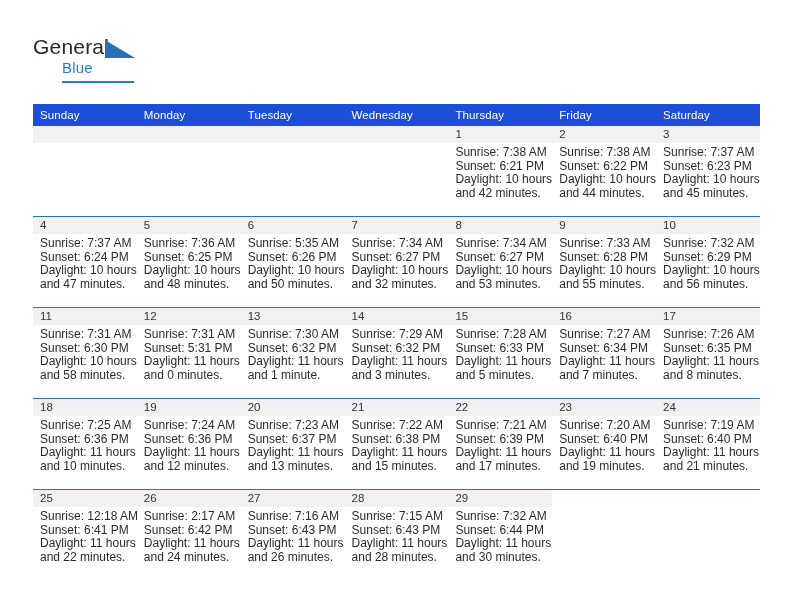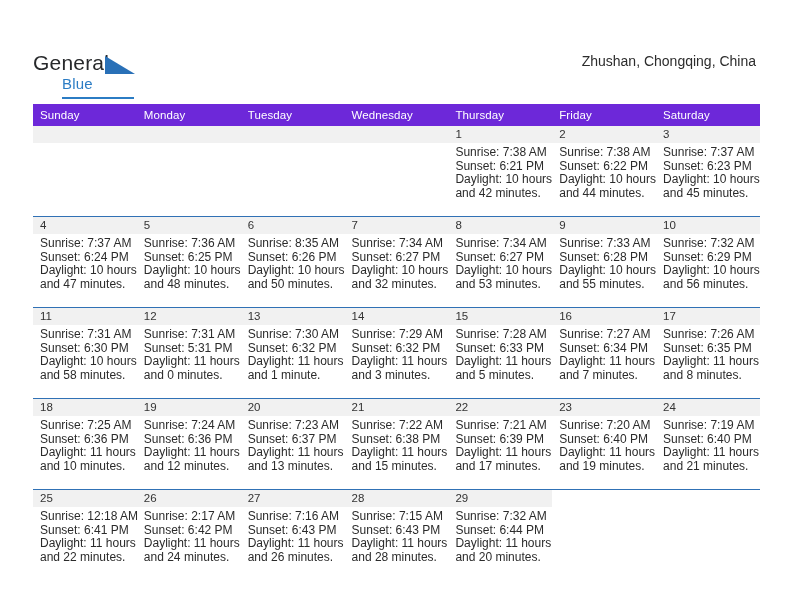--- a/index.html
+++ b/index.html
@@ -23,21 +23,20 @@
     box-sizing: border-box;
   }
 
   
   .top-bar {
     position: absolute;
     left: 0;
     top: 0;
     width: 792px;
     height: 124px;
-    margin-top: 16px;
   }
 
   .logo {
     position: absolute;
     left: 33px;
     top: 36px;
     width: 120px;
     height: 48px;
   }
   .logo-general {
@@ -101,21 +100,21 @@
   .calendar {
     position: absolute;
     left: 33px;
     top: 104px;
     width: 727px;
     border-collapse: collapse;
     table-layout: fixed;
   }
 
   .calendar th {
-    background: #6d28d9;
+    background: #1d4ed8;
     color: #ffffff;
     font-size: 11.5px;
     font-weight: normal;
     text-align: left;
     padding: 5px 0 5px 7px;
     height: 10px;
     letter-spacing: 0.1px;
   }
 
   .week-row > td {
@@ -167,21 +166,20 @@
   <div class="top-bar">
 
     <div class="logo">
       <span class="logo-general">General</span>
       <span class="logo-triangle"></span>
       <span class="logo-blue">Blue</span>
       <span class="logo-underline"></span>
     </div>
 
     <div class="title-block">
-      <div class="cal-subtitle">Zhushan, Chongqing, China</div>
     </div>
 
   </div>
 
   <table class="calendar">
     <thead>
       <tr>
         <th>Sunday</th>
         <th>Monday</th>
         <th>Tuesday</th>
@@ -267,21 +265,21 @@
                 <div>Sunset: 6:25 PM</div>
                 <div>Daylight: 10 hours</div>
                 <div>and 48 minutes.</div>
               </div>
             </div>
           </td>
           <td>
             <div class="cell">
               <div class="date-band">6</div>
               <div class="cell-body">
-                <div>Sunrise: 8:35 AM</div>
+                <div>Sunrise: 5:35 AM</div>
                 <div>Sunset: 6:26 PM</div>
                 <div>Daylight: 10 hours</div>
                 <div>and 50 minutes.</div>
               </div>
             </div>
           </td>
           <td>
             <div class="cell">
               <div class="date-band">7</div>
               <div class="cell-body">
@@ -529,21 +527,21 @@
               </div>
             </div>
           </td>
           <td>
             <div class="cell">
               <div class="date-band">29</div>
               <div class="cell-body">
                 <div>Sunrise: 7:32 AM</div>
                 <div>Sunset: 6:44 PM</div>
                 <div>Daylight: 11 hours</div>
-                <div>and 20 minutes.</div>
+                <div>and 30 minutes.</div>
               </div>
             </div>
           </td>
           <td>
             <div class="cell">
               <div class="date-band blank"></div>
             </div>
           </td>
           <td>
             <div class="cell">

